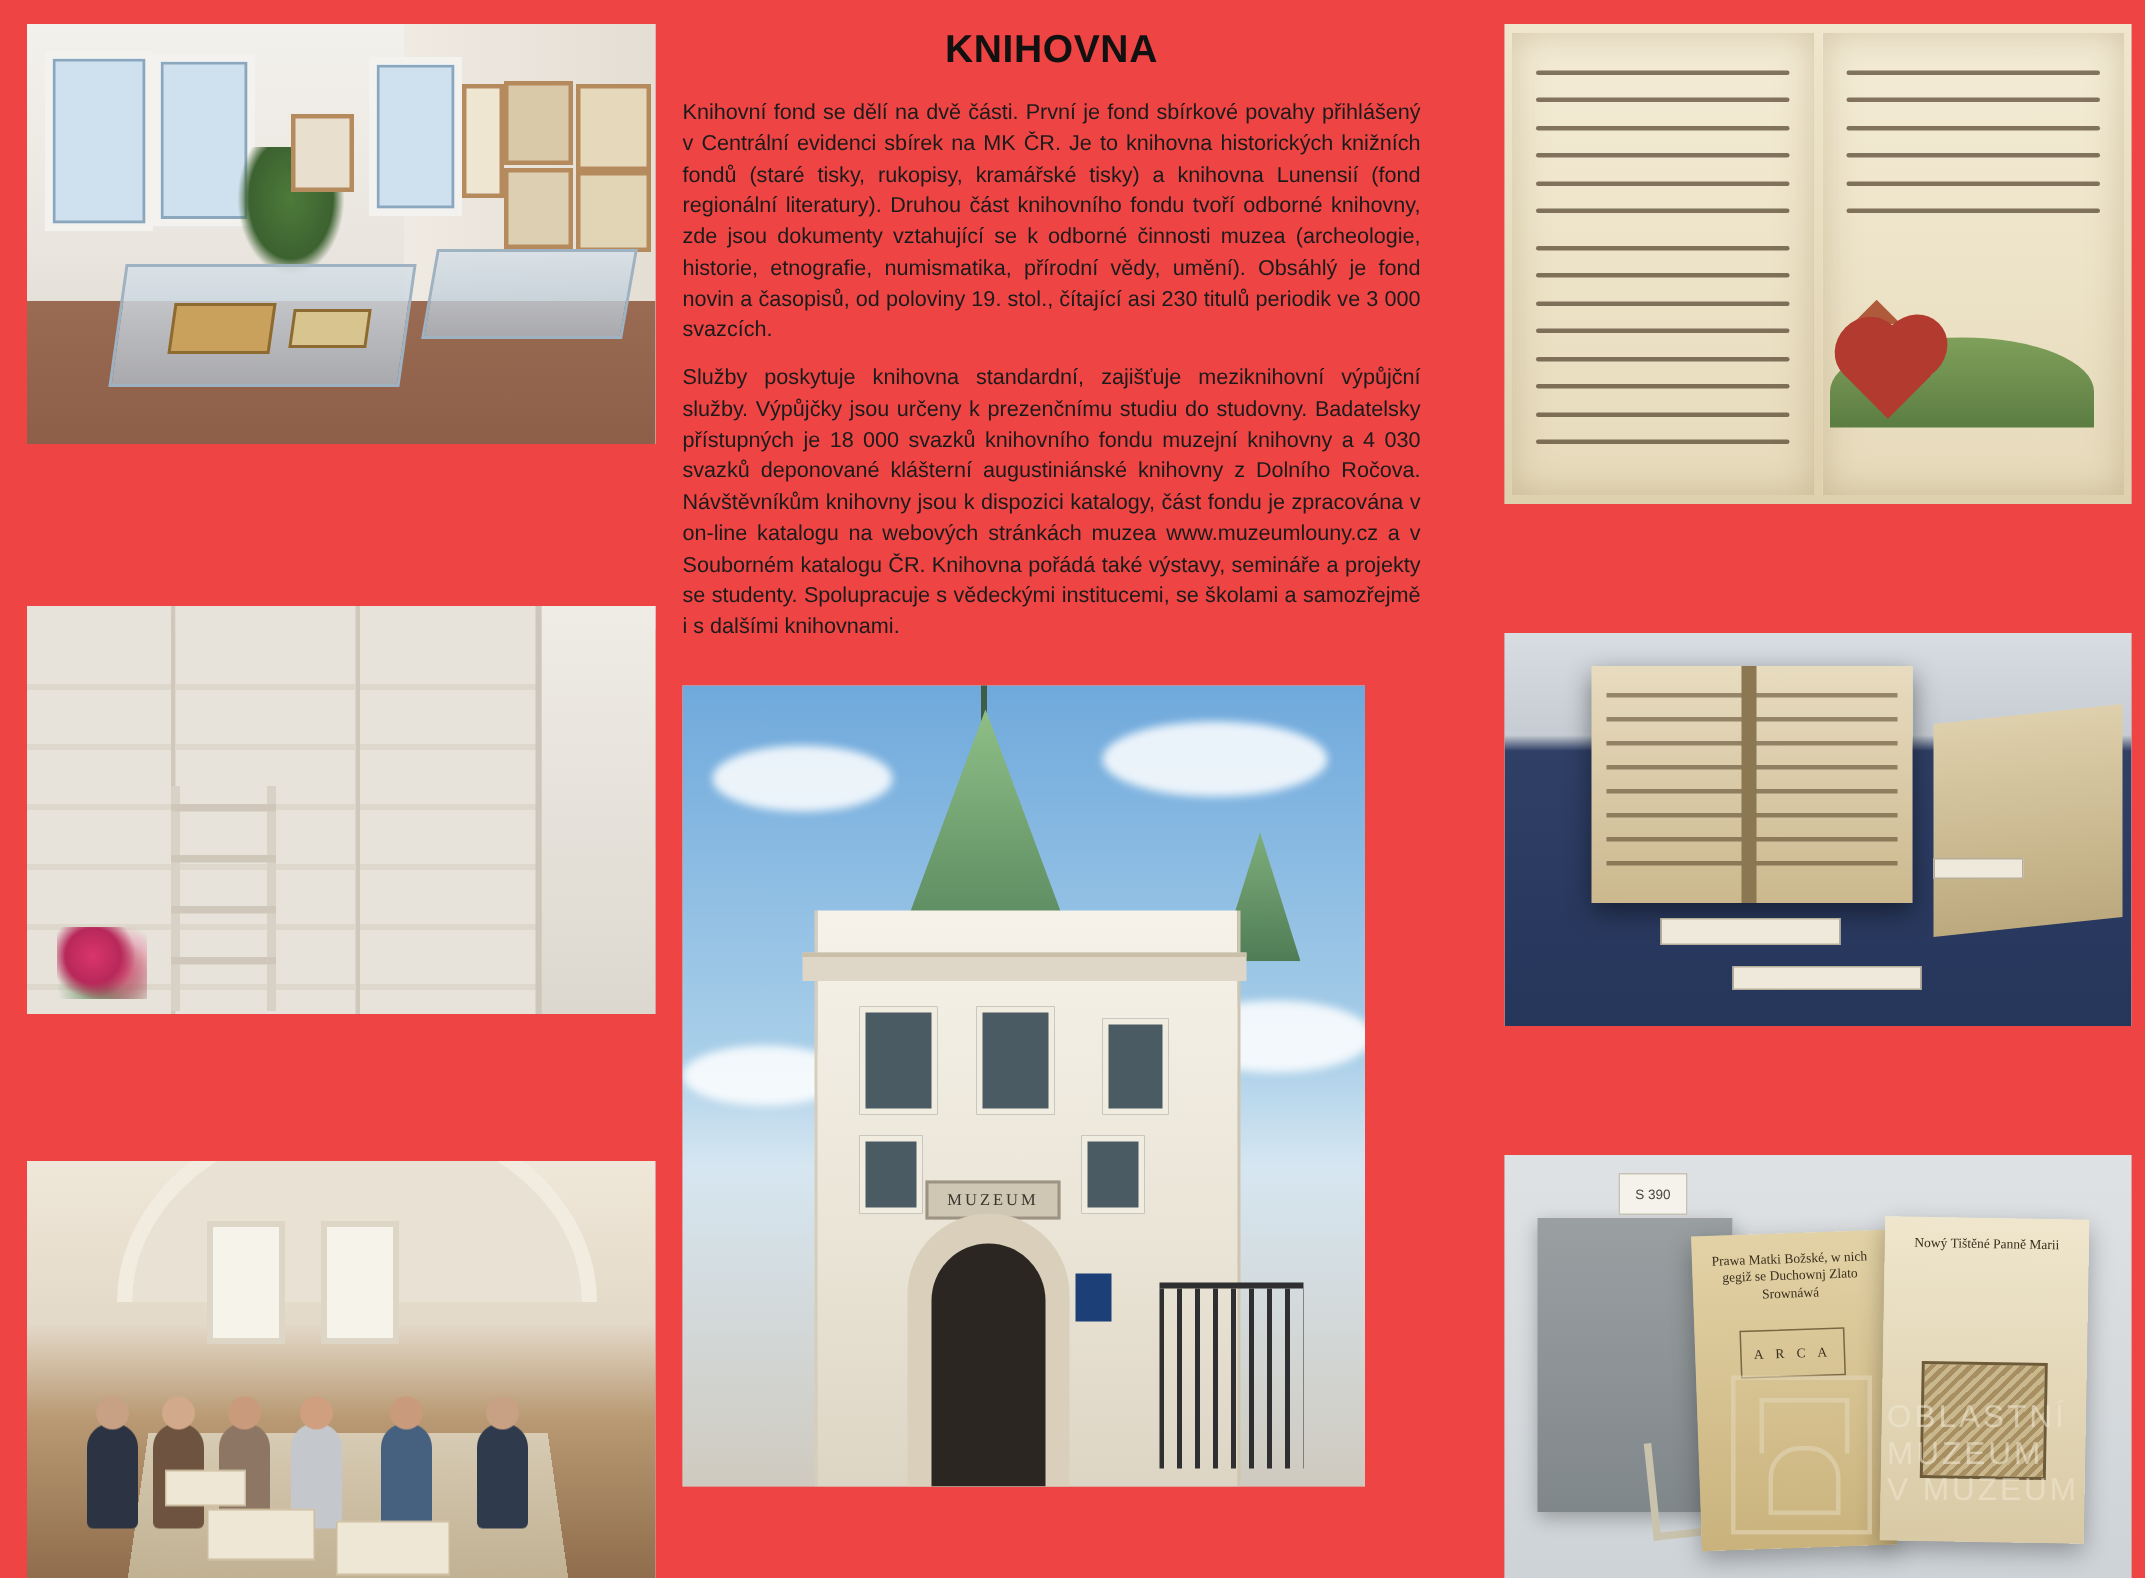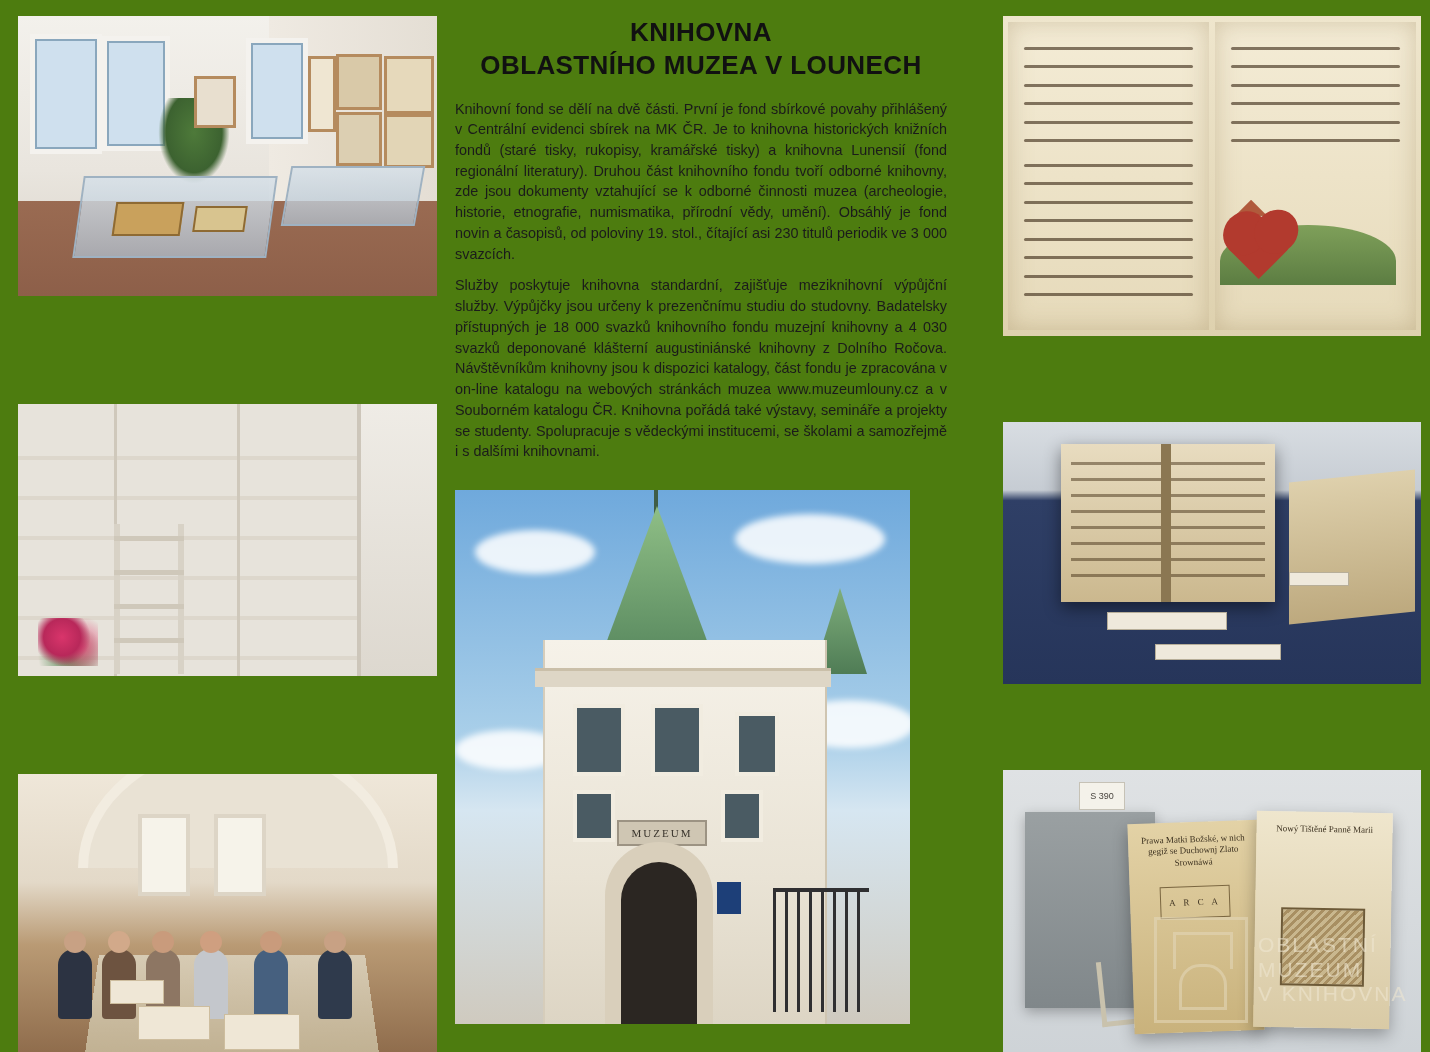--- a/index.html
+++ b/index.html
@@ -13,21 +13,21 @@
     font-family: "Liberation Sans", sans-serif;
     color: #1a1a1a;
     overflow: hidden;
     position: relative;
   }
 
   .page {
     position: relative;
     width: 1430px;
     height: 1052px;
-    background: #4d7c0f;
+    background: #ef4444;
   }
 
   
   .col-left {
     position: absolute;
     left: 18px;
     top: 16px;
     width: 419px;
     height: 1030px;
   }
@@ -524,21 +524,20 @@
         <div class="doc" style="left:206px;top:240px;width:74px;height:34px;"></div>
         <div class="doc" style="left:92px;top:206px;width:52px;height:22px;"></div>
       </div>
     </div>
   </div>
 
   <div class="col-center">
 
     <h1 class="title">
       <span class="line">KNIHOVNA</span>
-      <span class="line">OBLASTNÍHO MUZEA V LOUNECH</span>
     </h1>
 
     <div class="body-text">
       <p>Knihovní fond se dělí na dvě části. První je fond sbírkové povahy přihlášený v Centrální evidenci sbírek na MK ČR. Je to knihovna historických knižních fondů (staré tisky, rukopisy, kramářské tisky) a knihovna Lunensií (fond regionální literatury). Druhou část knihovního fondu tvoří odborné knihovny, zde jsou dokumenty vztahující se k odborné činnosti muzea (archeologie, historie, etnografie, numismatika, přírodní vědy, umění). Obsáhlý je fond novin a časopisů,  od poloviny 19. stol., čítající asi 230 titulů periodik ve 3 000 svazcích.</p>
       <p>Služby poskytuje knihovna standardní, zajišťuje meziknihovní výpůjční služby.   Výpůjčky jsou určeny k prezenčnímu studiu do studovny. Badatelsky přístupných je  18 000 svazků knihovního fondu muzejní knihovny a 4 030 svazků deponované klášterní augustiniánské knihovny z Dolního Ročova. Návštěvníkům knihovny jsou k dispozici katalogy, část fondu je zpracována v on-line katalogu na webových stránkách muzea www.muzeumlouny.cz a v Souborném katalogu ČR. Knihovna pořádá také výstavy, semináře a projekty se studenty. Spolupracuje s   vědeckými institucemi, se školami a samozřejmě i s dalšími knihovnami.</p>
     </div>
 
     <div class="photo ph-museum" style="margin-top:28px;">
       <div class="inner">
         <div class="cloud" style="left:20px;top:40px;width:120px;height:44px;"></div>
@@ -634,17 +633,17 @@
         </div>
       </div>
     </div>
   </div>
 
   <div class="watermark">
     <div class="mark"></div>
     <div class="wtext">
       <div class="l1">OBLASTNÍ</div>
       <div class="l2">MUZEUM</div>
-      <div class="l3">V KNIHOVNA</div>
+      <div class="l3">V MUZEUM</div>
     </div>
   </div>
 
 </div>
 
 </body></html>

